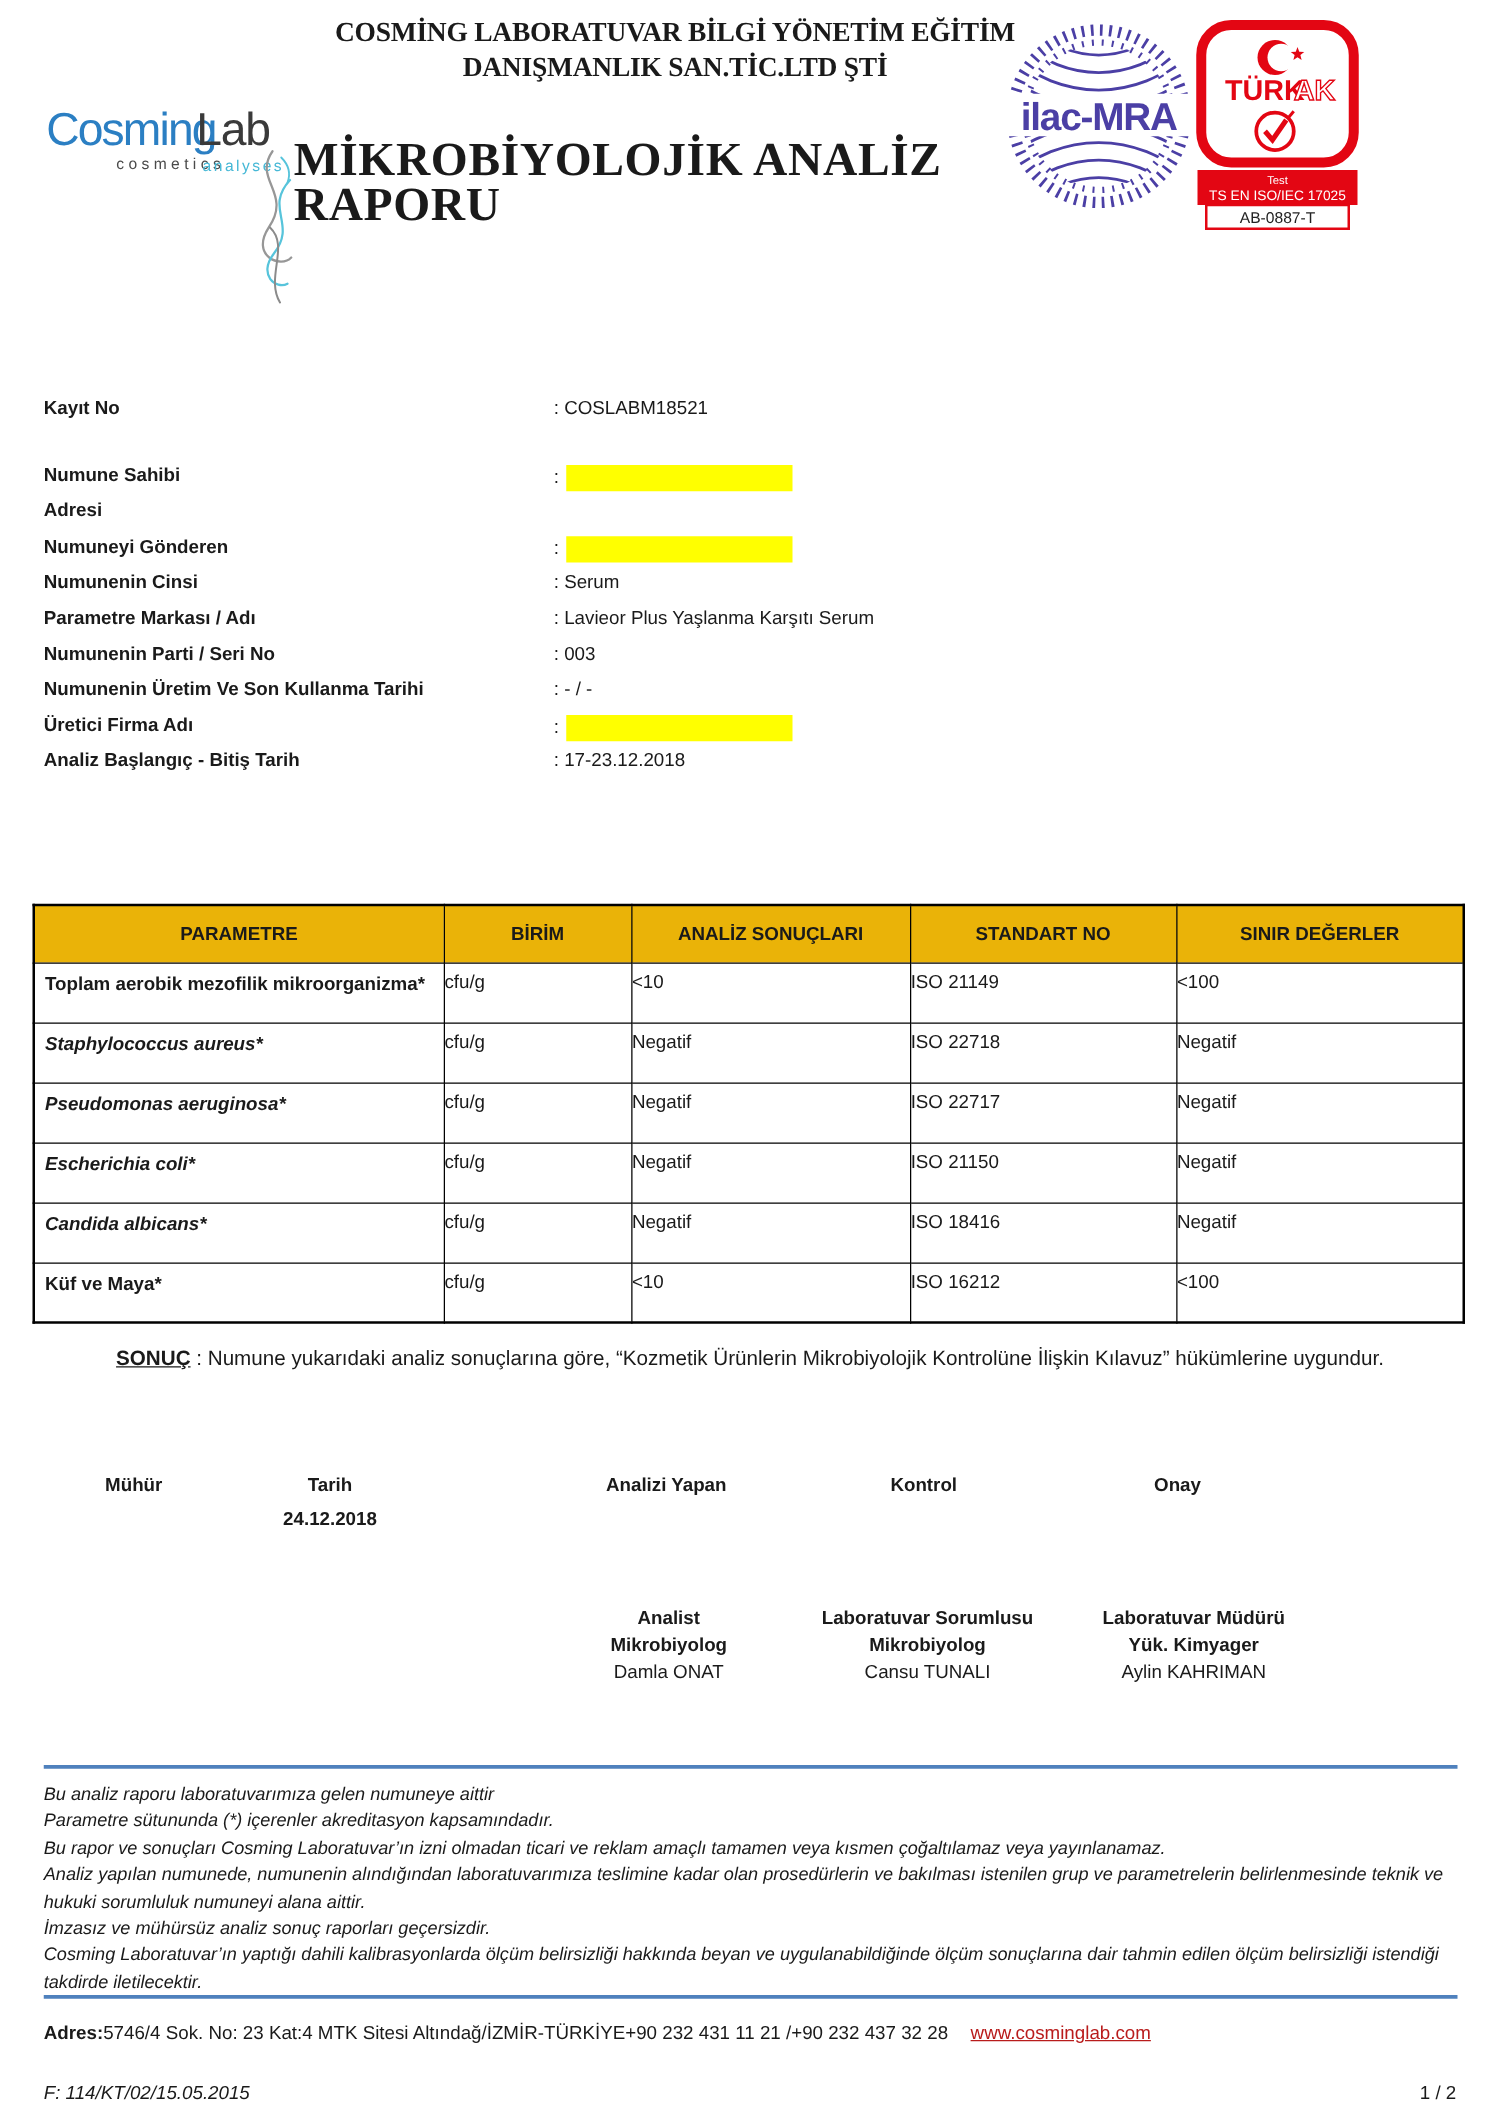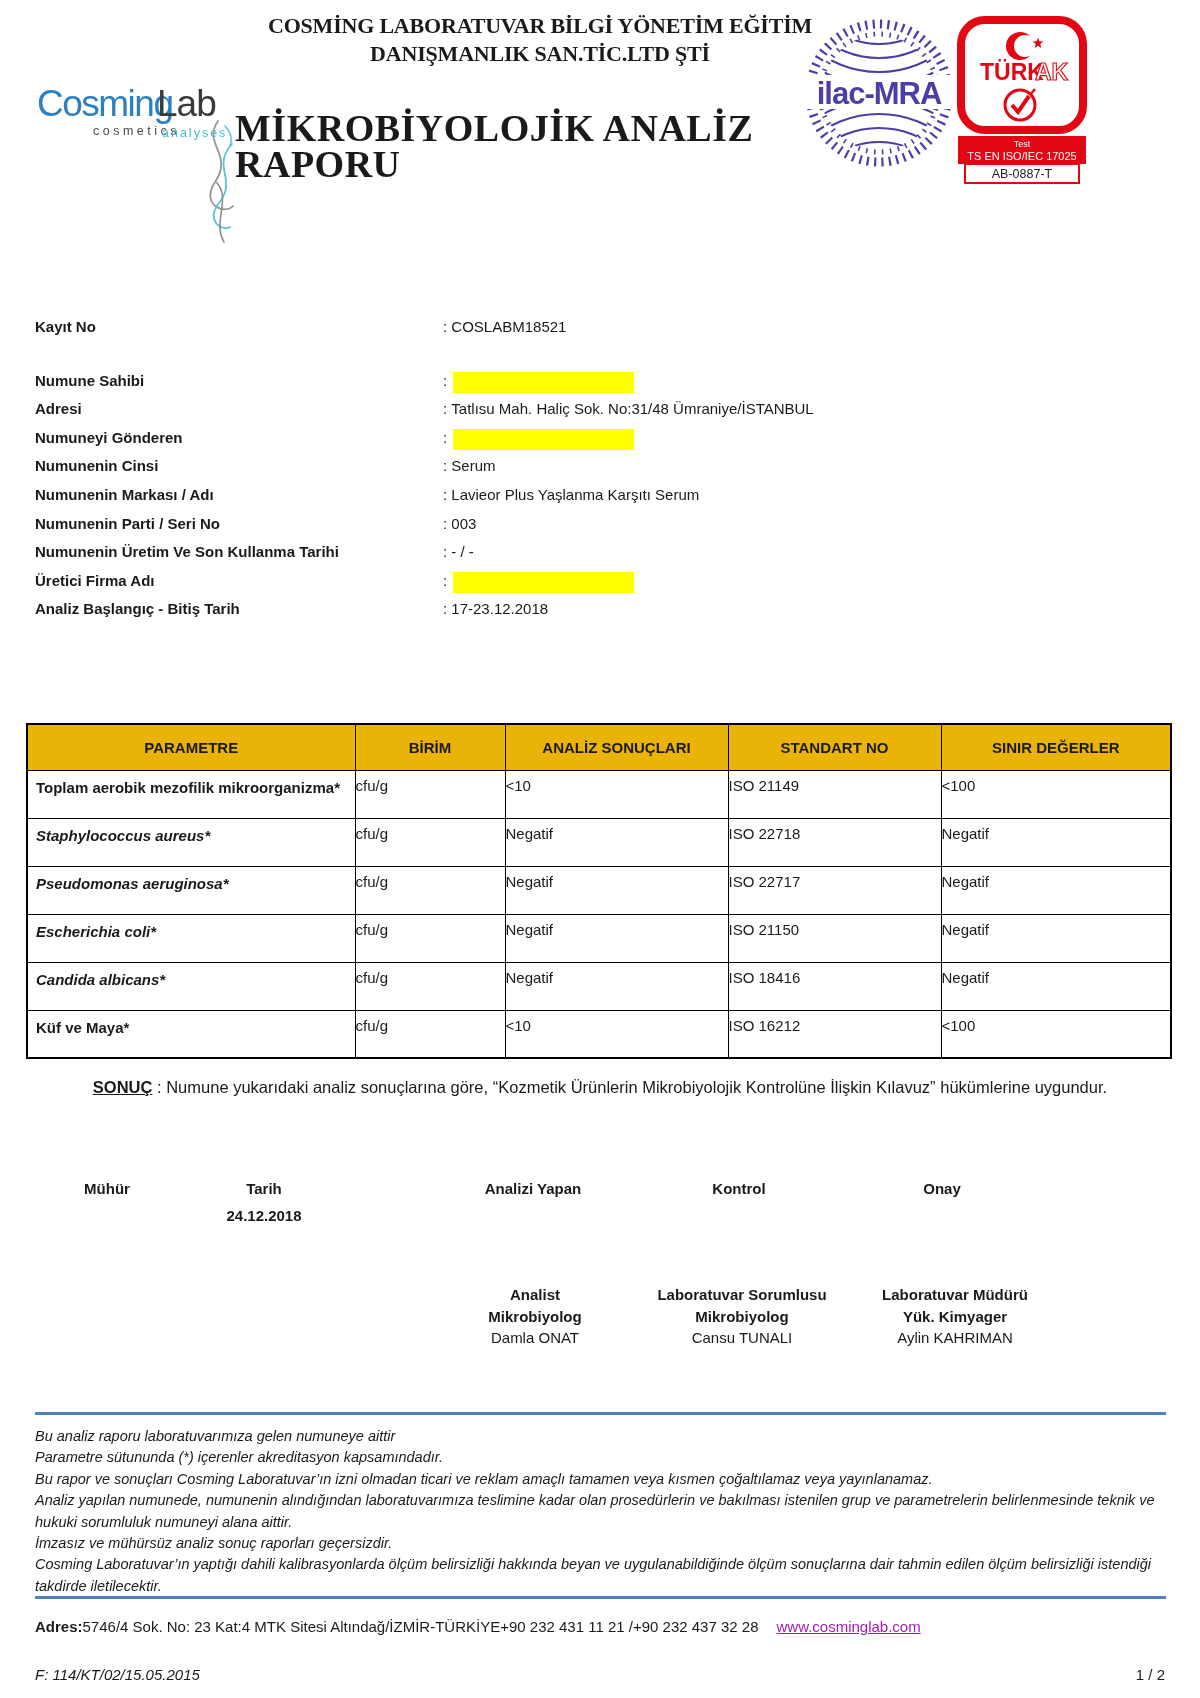--- a/index.html
+++ b/index.html
@@ -42,21 +42,21 @@
   
   .sig-label { position:absolute; width:200px; text-align:center; font-weight:bold; font-size:15px; }
   .sig-person { position:absolute; width:280px; text-align:center; font-size:15px; line-height:21.5px; }
   .sig-person .role, .sig-person .title { font-weight:bold; }
   
   .blue-line { position:absolute; left:35px; width:1131px; height:3px; background:#4f81bd; }
   .footnotes { position:absolute; top:1426px; left:35px; width:1133px;
     font-size:14.5px; font-style:italic; line-height:21.4px; }
   .address { position:absolute; top:1618px; left:35px; width:1130px; font-size:15px; }
   .address .adr-label { font-weight:bold; }
-  .address a { color:#a21caf; text-decoration:underline; margin-left:18px;margin-top:12px; }
+  .address a { color:#b91c1c; text-decoration:underline; margin-left:18px;margin-top:12px; }
   .bottom-row { position:absolute; top:1666px; left:35px; width:1130px;
     display:flex; justify-content:space-between; font-size:15px;text-align:center; }
   .doc-code { font-style:italic; }
 </style>
 </head>
 <body>
 
 <div class="page">
 
   <div class="company-name">
@@ -136,32 +136,31 @@
       <span class="info-label">Kayıt No</span>
       <span class="info-value v-bold"><span class="colon">:</span>&nbsp;<span>COSLABM18521</span></span>
     </div>
     <div class="info-gap"></div>
     <div class="info-row">
       <span class="info-label">Numune Sahibi</span>
       <span class="info-value"><span class="colon">:</span><span class="redaction"></span></span>
     </div>
     <div class="info-row">
       <span class="info-label">Adresi</span>
-      <span class="info-value"><span class="colon">:</span>&nbsp;<span>Tatlısu Mah. Haliç Sok. No:31/48 Ümraniye/İSTANBUL</span></span>
     </div>
     <div class="info-row">
       <span class="info-label">Numuneyi Gönderen</span>
       <span class="info-value"><span class="colon">:</span><span class="redaction"></span></span>
     </div>
     <div class="info-row">
       <span class="info-label">Numunenin Cinsi</span>
       <span class="info-value"><span class="colon">:</span>&nbsp;<span>Serum</span></span>
     </div>
     <div class="info-row">
-      <span class="info-label">Numunenin Markası / Adı</span>
+      <span class="info-label">Parametre Markası / Adı</span>
       <span class="info-value"><span class="colon">:</span>&nbsp;<span>Lavieor Plus Yaşlanma Karşıtı Serum</span></span>
     </div>
     <div class="info-row">
       <span class="info-label">Numunenin Parti / Seri No</span>
       <span class="info-value"><span class="colon">:</span>&nbsp;<span>003</span></span>
     </div>
     <div class="info-row">
       <span class="info-label">Numunenin Üretim Ve Son Kullanma Tarihi</span>
       <span class="info-value"><span class="colon">:</span>&nbsp;<span>- / -</span></span>
     </div>

